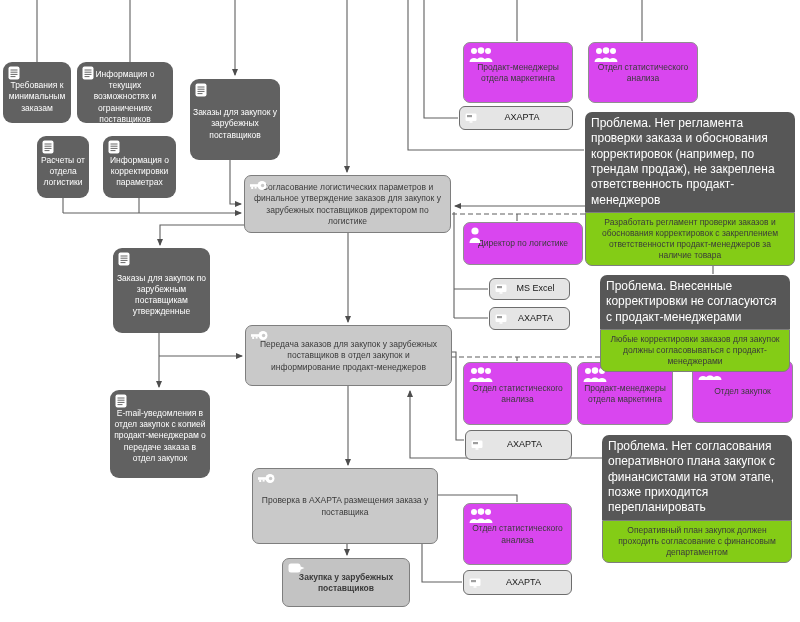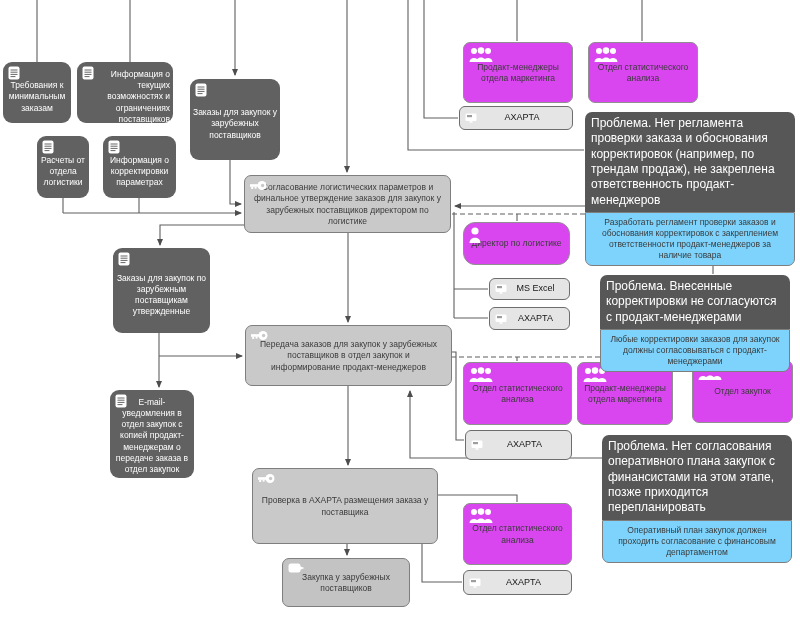--- a/index.html
+++ b/index.html
@@ -32,21 +32,21 @@
   }
   .icon-tl{position:absolute;top:4px;left:5px;}
   .icon-l{position:absolute;left:5px;top:50%;transform:translateY(-50%);}
   .prob{position:absolute;z-index:2;box-sizing:border-box;}
   .prob-head{
     background:#575757;color:#ffffff;font-weight:normal;border-radius:7px 7px 0 0;
     font-size:12px;line-height:1.28;text-align:left;padding:4px 6px;
     display:flex;align-items:center;justify-content:center;box-sizing:border-box;
   }
   .prob-sol{
-    background:#7dd3fc;color:#3a3a3a;border:1px solid #7e7e7e;border-radius:0 0 7px 7px;
+    background:#84cc16;color:#3a3a3a;border:1px solid #7e7e7e;border-radius:0 0 7px 7px;
     font-size:8.5px;line-height:1.3;text-align:center;padding:4px 6px;
     display:flex;align-items:center;justify-content:center;box-sizing:border-box;
   }
 </style>
 </head>
 <body>
 
 <div class="stage">
 
   <svg class="wires" width="800" height="622">
@@ -104,21 +104,21 @@
         <g stroke="#666" stroke-width="1">
           <line x1="2.5" y1="4" x2="9.5" y2="4"></line>
           <line x1="2.5" y1="6.2" x2="9.5" y2="6.2"></line>
           <line x1="2.5" y1="8.4" x2="9.5" y2="8.4"></line>
           <line x1="2.5" y1="10.6" x2="7.5" y2="10.6"></line>
         </g>
       </svg>
     <span>Требования к минимальным заказам</span>
   </div>
 
-  <div class="node dark" style="left:77px;top:62px;width:96px;height:61px;text-align:right;">
+  <div class="node dark" style="left:77px;top:62px;width:96px;height:61px;">
     <svg class="icon-tl" width="12" height="14">
         <rect x="0.5" y="0.5" width="11" height="13" rx="2" fill="#fff"></rect>
         <g stroke="#666" stroke-width="1">
           <line x1="2.5" y1="4" x2="9.5" y2="4"></line>
           <line x1="2.5" y1="6.2" x2="9.5" y2="6.2"></line>
           <line x1="2.5" y1="8.4" x2="9.5" y2="8.4"></line>
           <line x1="2.5" y1="10.6" x2="7.5" y2="10.6"></line>
         </g>
       </svg>
     <span>Информация о текущих возможностях и ограничениях поставщиков</span>
@@ -169,21 +169,21 @@
         <g stroke="#666" stroke-width="1">
           <line x1="2.5" y1="4" x2="9.5" y2="4"></line>
           <line x1="2.5" y1="6.2" x2="9.5" y2="6.2"></line>
           <line x1="2.5" y1="8.4" x2="9.5" y2="8.4"></line>
           <line x1="2.5" y1="10.6" x2="7.5" y2="10.6"></line>
         </g>
       </svg>
     <span>Заказы для закупок по зарубежным поставщикам утвержденные</span>
   </div>
 
-  <div class="node dark" style="left:110px;top:390px;width:84px;height:88px;padding-top:8px;">
+  <div class="node dark" style="left:110px;top:390px;width:100px;height:88px;padding-top:8px;">
     <svg class="icon-tl" width="12" height="14">
         <rect x="0.5" y="0.5" width="11" height="13" rx="2" fill="#fff"></rect>
         <g stroke="#666" stroke-width="1">
           <line x1="2.5" y1="4" x2="9.5" y2="4"></line>
           <line x1="2.5" y1="6.2" x2="9.5" y2="6.2"></line>
           <line x1="2.5" y1="8.4" x2="9.5" y2="8.4"></line>
           <line x1="2.5" y1="10.6" x2="7.5" y2="10.6"></line>
         </g>
       </svg>
     <span>E-mail-уведомления в отдел закупок с копией продакт-менеджерам о передаче заказа в отдел закупок</span>
@@ -221,21 +221,21 @@
           <circle cx="12" cy="5.5" r="4.5"></circle>
           <rect x="0" y="4.2" width="8" height="2.6"></rect>
           <rect x="1.2" y="6.6" width="2" height="2.4"></rect>
           <rect x="4.6" y="6.6" width="2" height="2"></rect>
         </g>
         <circle cx="12.6" cy="5.5" r="1.7" fill="#c9c9c9"></circle>
       </svg>
     <span>Проверка в AXAPTA размещения заказа у поставщика</span>
   </div>
 
-  <div class="node proc final" style="left:282px;top:558px;width:128px;height:49px;">
+  <div class="node proc final" style="left:282px;top:558px;width:128px;height:49px;font-weight:bold;">
     <svg class="icon-tl" width="17" height="11">
         <g fill="#fff">
           <rect x="0.5" y="0.5" width="12" height="9" rx="2.5"></rect>
           <path d="M10,2.5 L16.5,5 L10,7.8 Z"></path>
         </g>
       </svg>
     <span>Закупка у зарубежных поставщиков</span>
   </div>
 
   <div class="node role" style="left:463px;top:42px;width:110px;height:61px;">
@@ -259,21 +259,21 @@
           <path d="M0.5,15 C0.5,9.5 9.5,9.5 9.5,15 Z"></path>
           <circle cx="12" cy="3.6" r="3.3"></circle>
           <path d="M7,15 C7,9 17,9 17,15 Z"></path>
           <circle cx="19" cy="4" r="3"></circle>
           <path d="M14.5,15 C14.5,9.5 23.5,9.5 23.5,15 Z"></path>
         </g>
       </svg>
     <span>Отдел статистического анализа</span>
   </div>
 
-  <div class="node role" style="left:463px;top:222px;width:107px;height:43px;border-radius:12px;">
+  <div class="node role" style="left:463px;top:222px;width:120px;height:43px;">
     <svg class="icon-tl" width="12" height="16">
         <g fill="#fff">
           <circle cx="6" cy="4" r="3.6"></circle>
           <path d="M0.5,16 C0.5,9 11.5,9 11.5,16 Z"></path>
         </g>
       </svg>
     <span>Директор по логистике</span>
   </div>
 
   <div class="node role" style="left:592px;top:220px;width:98px;height:43px;">

